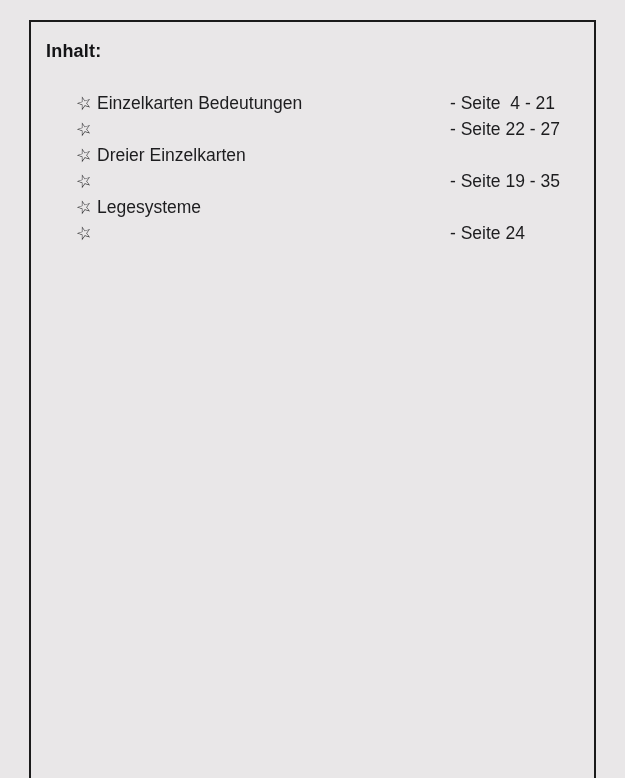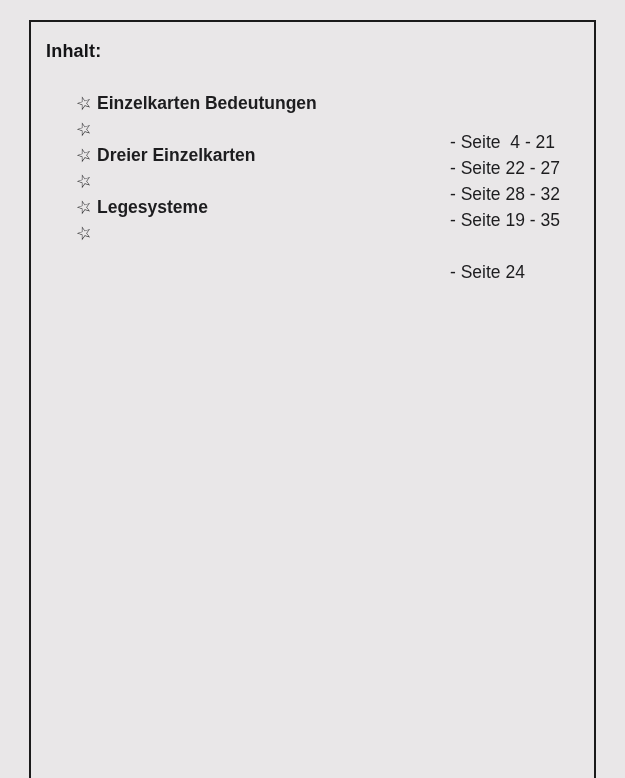--- a/index.html
+++ b/index.html
@@ -51,28 +51,26 @@
     color: #2a2a2c;
     display: inline-block;
     transform: rotate(-18deg);
     font-family: "DejaVu Sans", sans-serif;
   }
   .label {
     position: absolute;
     left: 66px;
     top: 0;
     white-space: nowrap;
-    font-weight: bold;
   }
   .pages {
     position: absolute;
     left: 419px;
     top: 0;
     white-space: pre;
-    margin-top: 39px;
   }
 </style>
 </head>
 <body>
 
 <div class="sheet">
   <h1 class="page-title">Inhalt:</h1>
 
   <ul class="toc">
     <li class="toc-item">
@@ -80,21 +78,20 @@
       <span class="label">Einzelkarten Bedeutungen</span>
       <span class="pages">- Seite  4 - 21</span>
     </li>
     <li class="toc-item">
       <span class="star">☆</span>
       <span class="pages">- Seite 22 - 27</span>
     </li>
     <li class="toc-item">
       <span class="star">☆</span>
       <span class="label">Dreier Einzelkarten</span>
-      <span class="pages">- Seite 28 - 32</span>
     </li>
     <li class="toc-item">
       <span class="star">☆</span>
       <span class="pages">- Seite 19 - 35</span>
     </li>
     <li class="toc-item">
       <span class="star">☆</span>
       <span class="label">Legesysteme</span>
     </li>
     <li class="toc-item">

